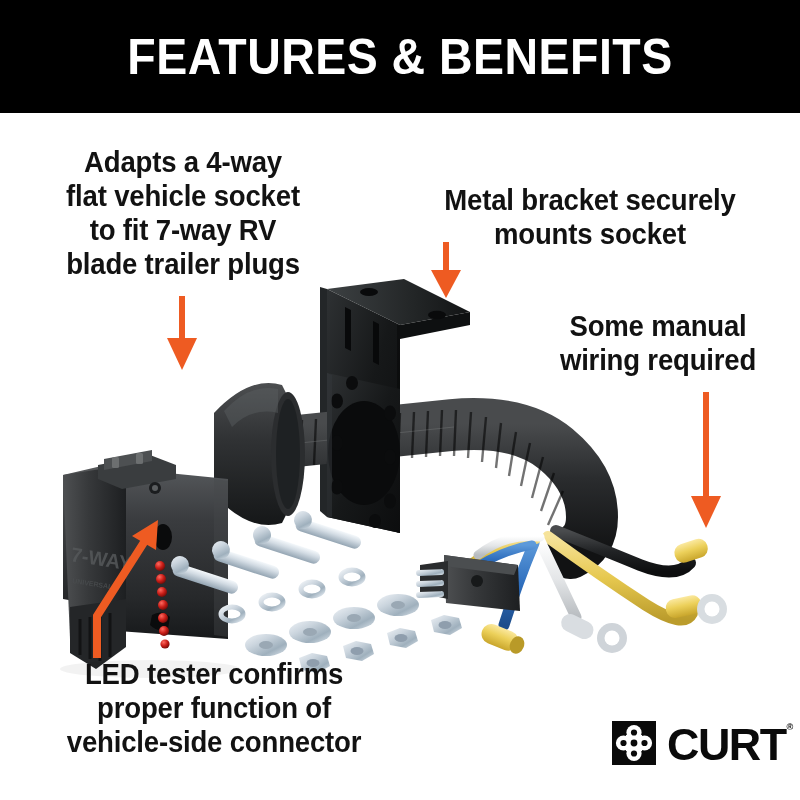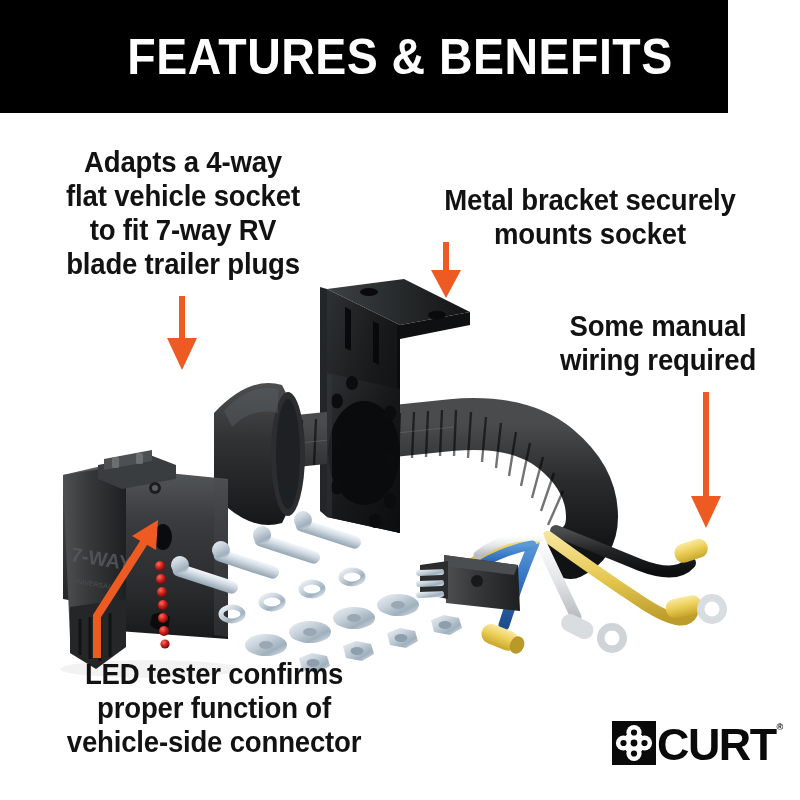--- a/index.html
+++ b/index.html
@@ -17,21 +17,21 @@
     height: 800px;
     background: #ffffff;
     overflow: hidden;
   }
 
   
   .header-bar {
     position: absolute;
     left: 0;
     top: 0;
-    width: 728px;
+    width: 800px;
     height: 113px;
     background: #000000;
   }
   .header-title {
     position: absolute;
     left: 0;
     top: 0;
     width: 800px;
     height: 113px;
     display: flex;
@@ -87,21 +87,21 @@
 
   
   #curt-logo {
     position: absolute;
     left: 612px;
     top: 718px;
     width: 172px;
     height: 50px;
     display: flex;
     align-items: center;
-    gap: 1px;
+    gap: 11px;
   }
   .logo-mark {
     width: 44px;
     height: 44px;
     flex: 0 0 auto;
   }
   .logo-wordmark {
     position: relative;
     color: #0a0a0a;
     font-family: "Liberation Sans Narrow", "Liberation Sans", sans-serif;

